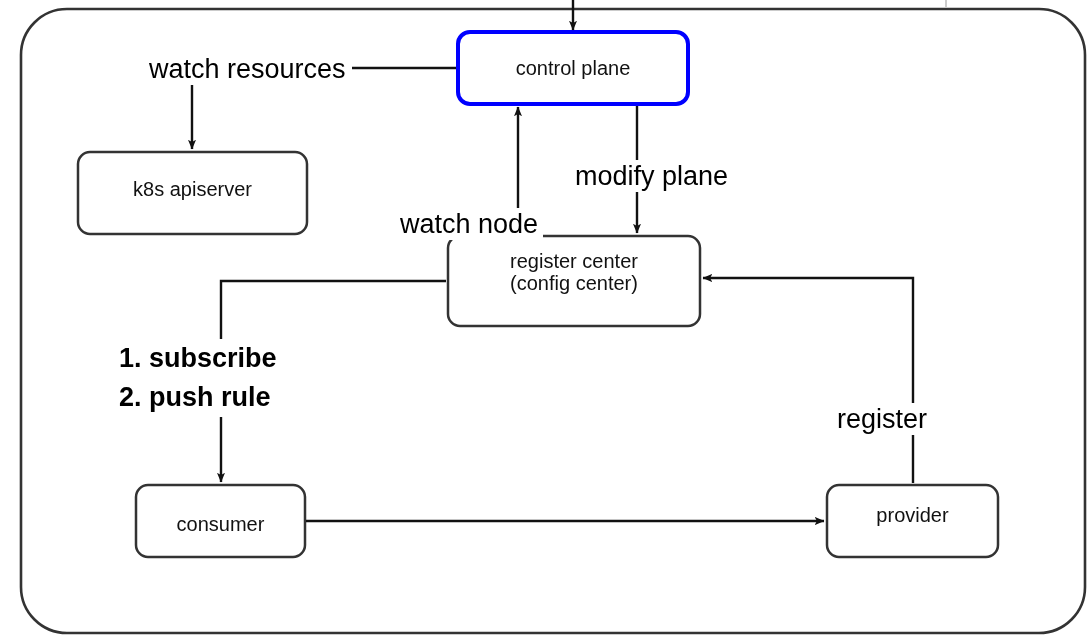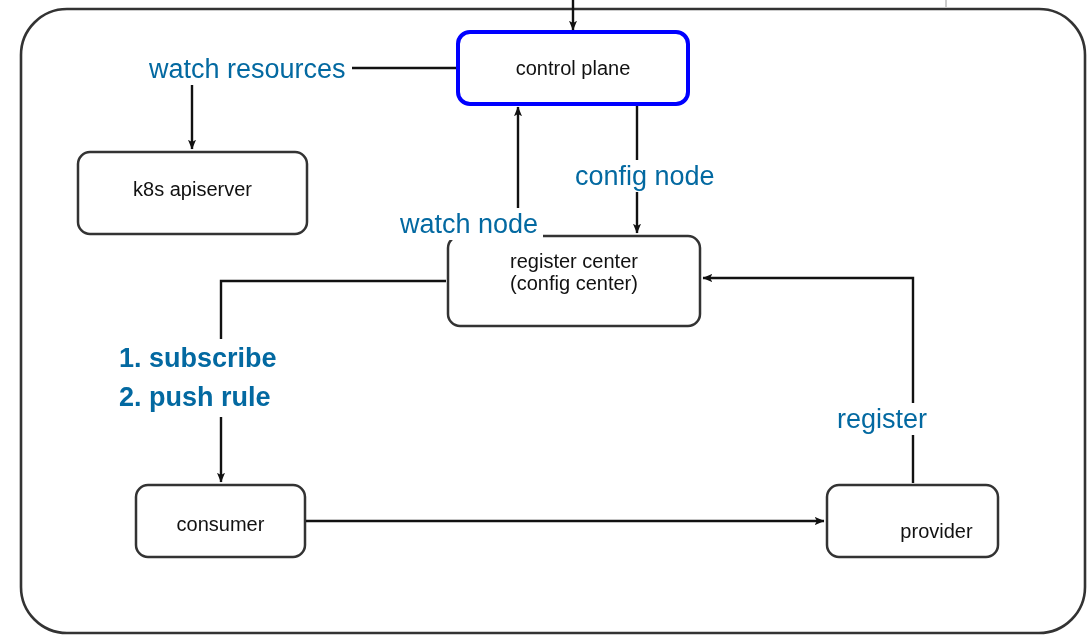--- a/index.html
+++ b/index.html
@@ -31,21 +31,21 @@
     text-align: center;
     color: #111111;
     font-family: "Liberation Sans", sans-serif;
     font-size: 20px;
     line-height: 1.12;
     white-space: pre;
     pointer-events: none;
   }
   .edge-label {
     position: absolute;
-    color: #0369a1;
+    color: #000000;
     font-family: "Liberation Sans", sans-serif;
     font-size: 27px;
     line-height: 1.2;
     white-space: pre;
     background: #ffffff;
     pointer-events: none;
   }
   .hit {
     position: absolute;
     background: transparent;
@@ -94,27 +94,27 @@
 
   <div class="node-label" style="left:458px; top:32px; width:230px; height:72px;">control plane</div>
 
   <div class="node-label" style="left:78px; top:152px; width:229px; height:74px;">k8s apiserver</div>
 
   <div class="node-label" style="left:448px; top:236px; width:252px; height:72px;">register center
 (config center)</div>
 
   <div class="node-label" style="left:136px; top:485px; width:169px; height:79px;">consumer</div>
 
-  <div class="node-label" style="left:827px; top:485px; width:171px; height:92px;padding-left:24px;">provider</div>
+  <div class="node-label" style="left:827px; top:469px; width:171px; height:92px;">provider</div>
 
   <div class="edge-label" style="left:143px; top:53px; padding:0 6px;">watch resources</div>
 
   <div class="edge-label" style="left:395px; top:160px; padding:0 5px;margin-top:48px;">watch node</div>
 
-  <div class="edge-label" style="left:570px; top:160px; padding:0 5px;">config node</div>
+  <div class="edge-label" style="left:570px; top:160px; padding:0 5px;">modify plane</div>
 
   <div class="edge-label" style="left:114px; top:339px; padding:0 5px; line-height:1.45;font-weight:bold;">1. subscribe
 2. push rule</div>
 
   <div class="edge-label" style="left:832px; top:355px; padding:0 5px;margin-top:48px;">register</div>
 
   <div class="hit" style="left:458px; top:32px; width:230px; height:72px;"></div>
   <div class="hit" style="left:78px; top:152px; width:229px; height:82px;"></div>
   <div class="hit" style="left:448px; top:236px; width:252px; height:90px;"></div>
   <div class="hit" style="left:136px; top:485px; width:169px; height:72px;"></div>

